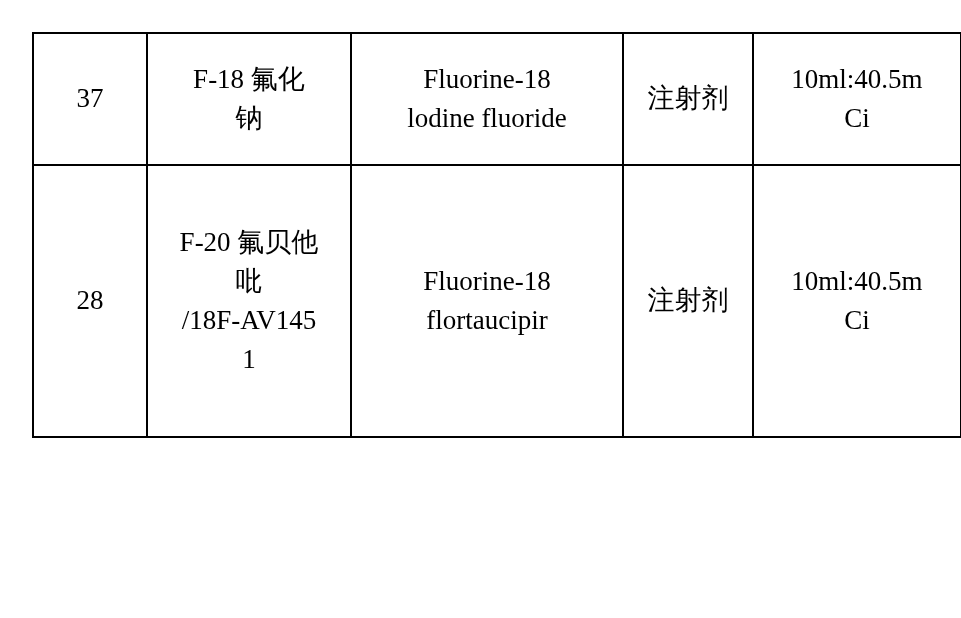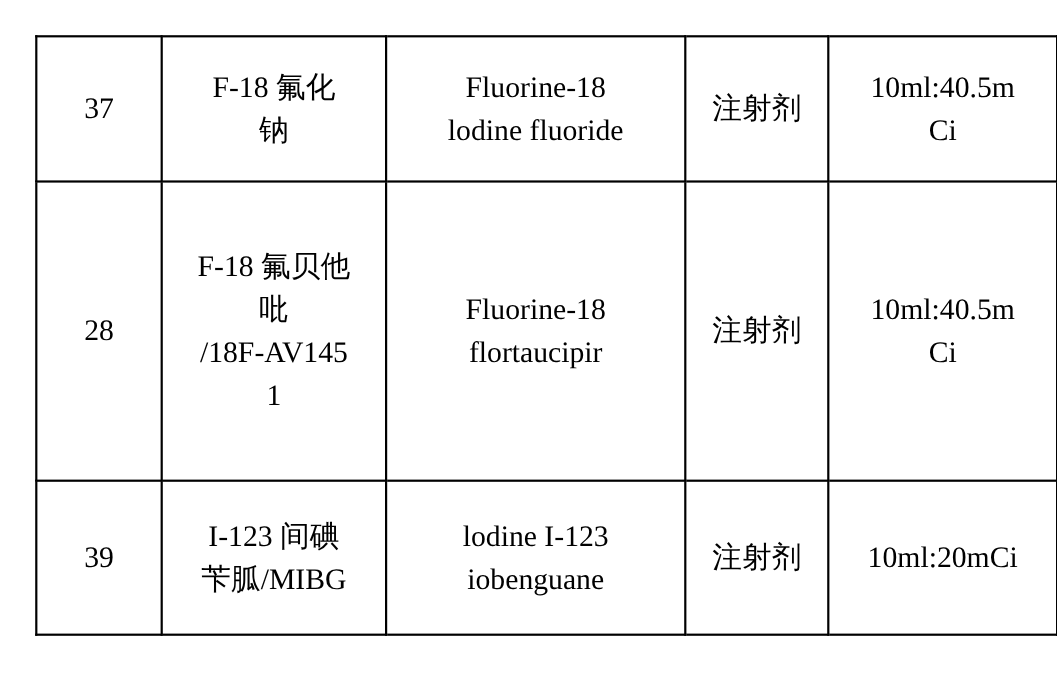--- a/index.html
+++ b/index.html
@@ -94,43 +94,30 @@
         </td>
         <td class="form-cell">注射剂</td>
         <td class="spec-cell cell-lines">
           <span>10ml:40.5m</span>
           <span>Ci</span>
         </td>
       </tr>
       <tr class="row-38">
         <td class="index-cell">28</td>
         <td class="name-cn-cell cell-lines">
-          <span>F-18 氟贝他</span>
+          <span>F-20 氟贝他</span>
           <span>吡</span>
           <span>/18F-AV145</span>
           <span>1</span>
         </td>
         <td class="name-en-cell cell-lines">
           <span>Fluorine-18</span>
           <span>flortaucipir</span>
         </td>
         <td class="form-cell">注射剂</td>
         <td class="spec-cell cell-lines">
           <span>10ml:40.5m</span>
           <span>Ci</span>
         </td>
       </tr>
-      <tr class="row-39">
-        <td class="index-cell">39</td>
-        <td class="name-cn-cell cell-lines">
-          <span>I-123 间碘</span>
-          <span>苄胍/MIBG</span>
-        </td>
-        <td class="name-en-cell cell-lines">
-          <span>lodine I-123</span>
-          <span>iobenguane</span>
-        </td>
-        <td class="form-cell">注射剂</td>
-        <td class="spec-cell">10ml:20mCi</td>
-      </tr>
     </tbody>
   </table>
 </div>
 
 </body></html>

